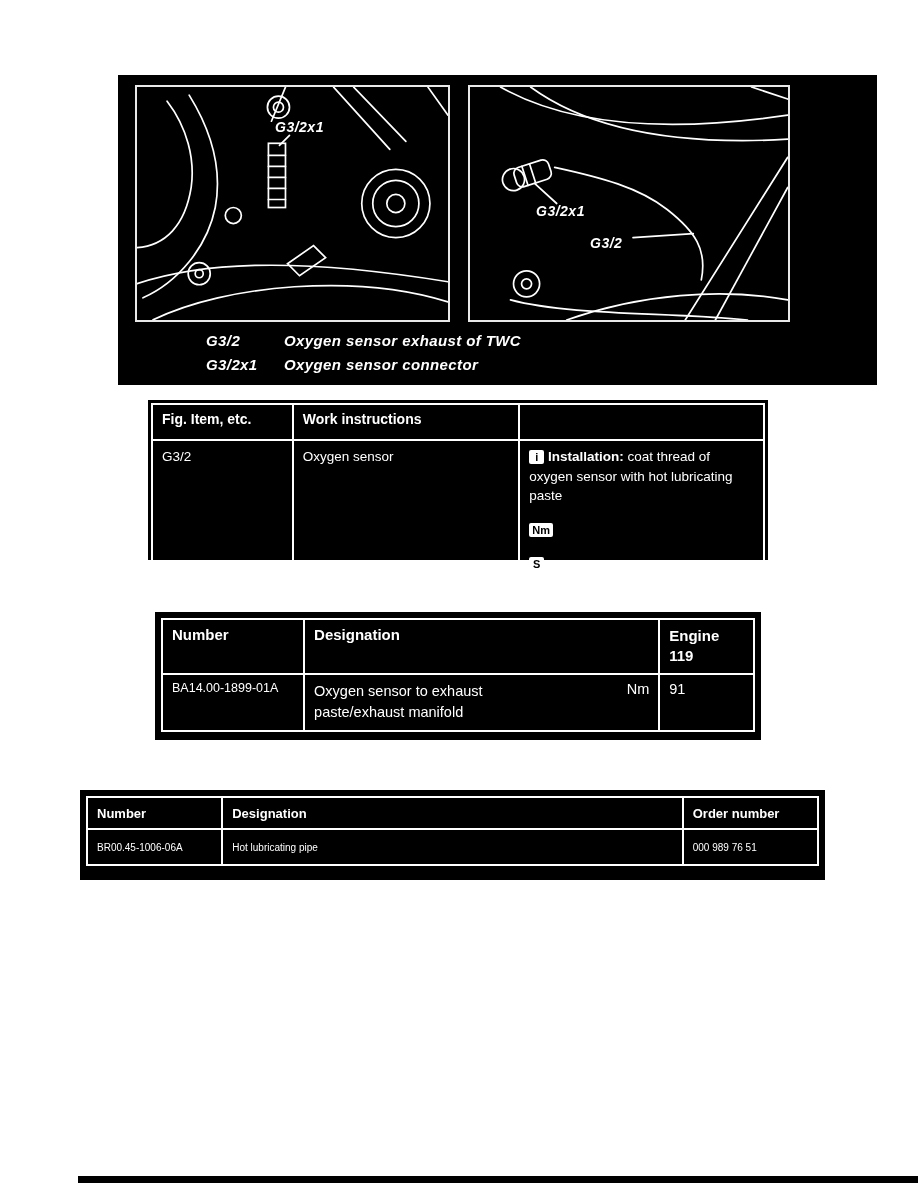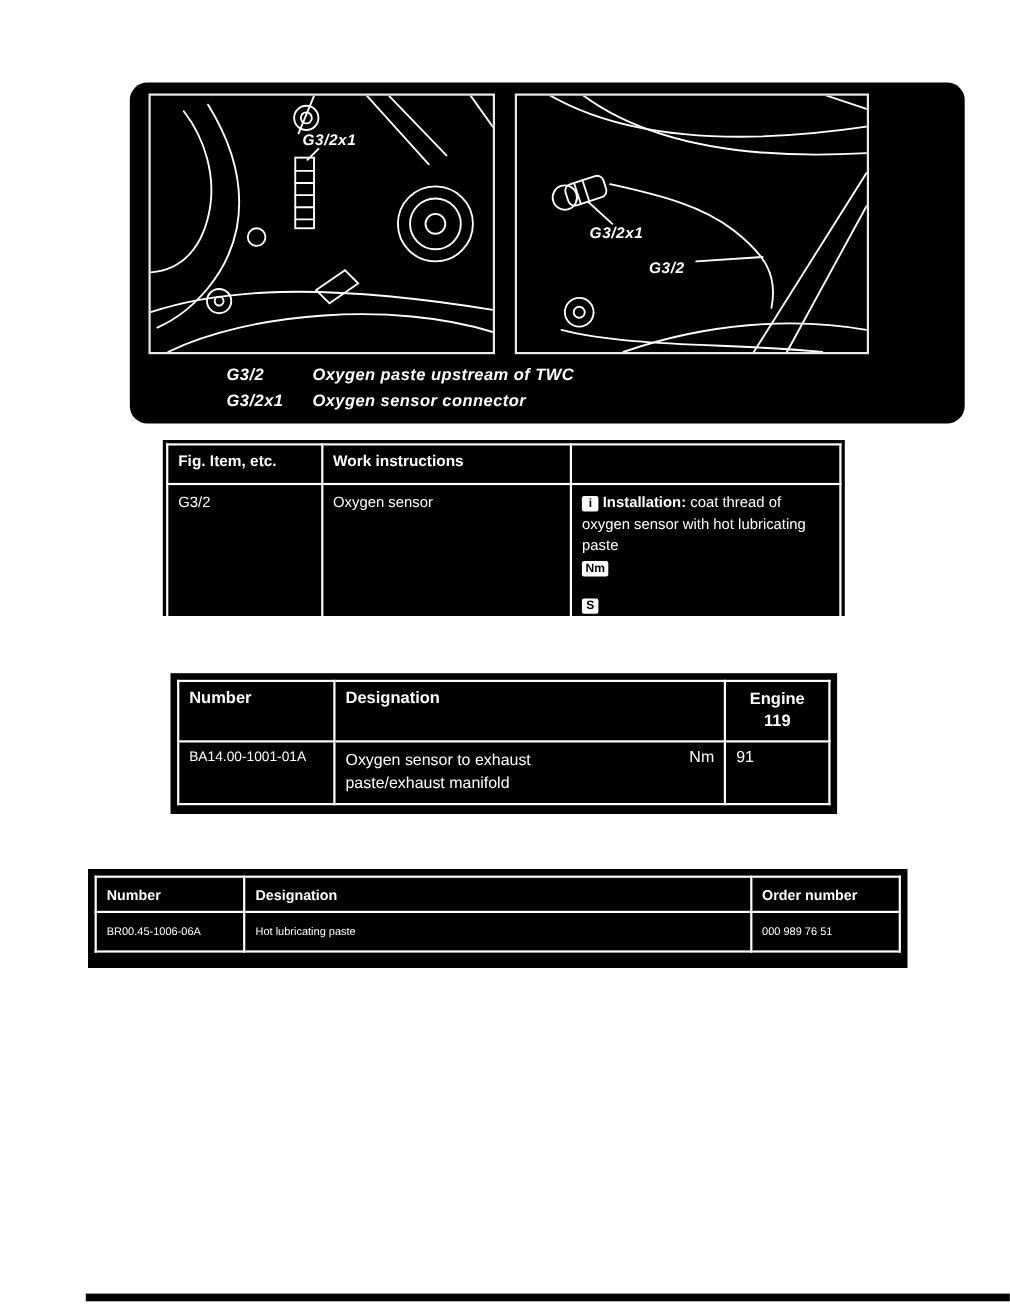--- a/index.html
+++ b/index.html
@@ -11,21 +11,21 @@
     overflow:hidden;
   }
   .panel {
     position:absolute;
     background:#000000;
     color:#ffffff;
     box-sizing:border-box;
   }
 
   
-  .figure-panel { left:118px; top:75px; width:759px; height:310px;border-radius:16px; }
+  .figure-panel { left:118px; top:75px; width:759px; height:310px; }
   .fig-frame {
     position:absolute; top:10px; height:237px;
     border:2px solid #e9e9e9; box-sizing:border-box; background:#000;
   }
   .fig-left  { left:17px;  width:315px; }
   .fig-right { left:350px; width:322px; }
   .fig-frame svg { display:block; width:100%; height:100%; }
   .lineart { stroke:#ffffff; fill:none; stroke-width:1.7; stroke-linecap:round; }
   .fig-label {
     position:absolute; color:#ffffff;
@@ -46,37 +46,37 @@
     text-align:left; vertical-align:top;
     padding:6px 9px; overflow:hidden;
   }
   th { font-weight:bold; }
 
   
   .work-panel { left:148px; top:400px; width:620px; height:160px; padding:3px; }
   .wtable { height:154px;padding-left:46px; }
   .wtable th { font-size:14px; height:22px; }
   .wtable td { font-size:13.5px; line-height:1.45; }
-  .note-line { }
+  .note-line { margin-bottom:14px; }
   .note-strong { font-weight:bold; }
   .chip {
     display:inline-block; background:#ffffff; color:#000000;
     font-weight:bold; font-size:11px; line-height:14px;
     padding:0 3px; min-width:9px; text-align:center; border-radius:2px;
     vertical-align:baseline;
   }
   .chip-line { margin-bottom:15px; }
 
   
   .torque-panel { left:155px; top:612px; width:606px; height:128px; padding:6px; }
   .ttable { height:112px; }
   .ttable th { font-size:15px; height:40px; }
   .ttable td { font-size:14.5px; }
   .ttable td.small { font-size:12.5px; }
-  .engine-line { line-height:1.35;text-align:center; }
+  .engine-line { line-height:1.35; }
   .unit { float:right; padding-left:8px; }
   .desig-text { display:inline-block; width:255px; line-height:1.5; }
 
   
   .parts-panel { left:80px; top:790px; width:745px; height:90px; padding:6px; }
   .ptable { height:70px; }
   .ptable th { font-size:13px; height:18px; vertical-align:middle; }
   .ptable td { font-size:10px; vertical-align:middle; }
 
   
@@ -149,21 +149,21 @@
           <line x1="162" y1="150" x2="222" y2="146"></line>
         </g>
       </svg>
       <div class="fig-label" style="left:66px; top:116px;">G3/2x1</div>
       <div class="fig-label" style="left:120px; top:148px;">G3/2</div>
     </div>
 
     <div class="legend">
       <div class="legend-row">
         <span class="legend-code">G3/2</span>
-        <span class="legend-text">Oxygen paste upstream of TWC</span>
+        <span class="legend-text">Oxygen sensor exhaust of TWC</span>
       </div>
       <div class="legend-row">
         <span class="legend-code">G3/2x1</span>
         <span class="legend-text">Oxygen sensor connector</span>
       </div>
     </div>
   </section>
 
   <section class="panel work-panel">
     <table class="wtable">
@@ -213,21 +213,21 @@
           <th>Number</th>
           <th>Designation</th>
           <th>
             <div class="engine-line">Engine</div>
             <div class="engine-line">119</div>
           </th>
         </tr>
       </thead>
       <tbody>
         <tr>
-          <td class="small">BA14.00-1001-01A</td>
+          <td class="small">BA14.00-1899-01A</td>
           <td>
             <span class="unit">Nm</span>
             <span class="desig-text">Oxygen sensor to exhaust paste/exhaust manifold</span>
           </td>
           <td>91</td>
         </tr>
       </tbody>
     </table>
   </section>
 
@@ -241,21 +241,21 @@
       <thead>
         <tr>
           <th>Number</th>
           <th>Designation</th>
           <th>Order number</th>
         </tr>
       </thead>
       <tbody>
         <tr>
           <td>BR00.45-1006-06A</td>
-          <td>Hot lubricating paste</td>
+          <td>Hot lubricating pipe</td>
           <td>000 989 76 51</td>
         </tr>
       </tbody>
     </table>
   </section>
 
   <div class="bottom-rule"></div>
 
 </div>
 

